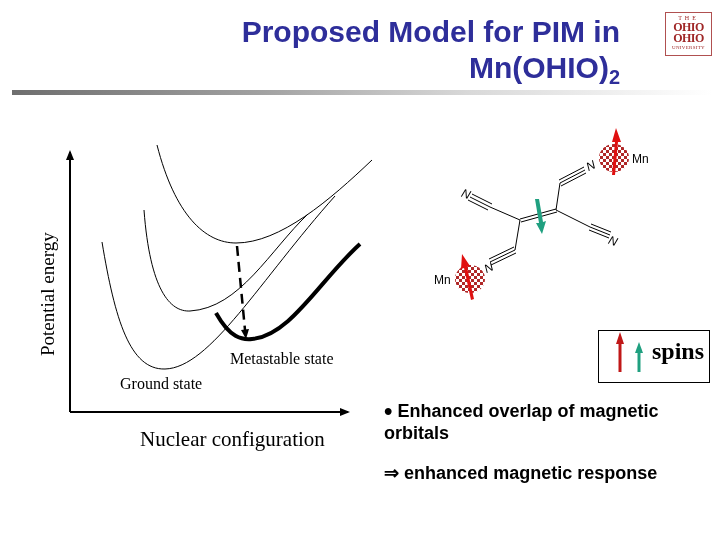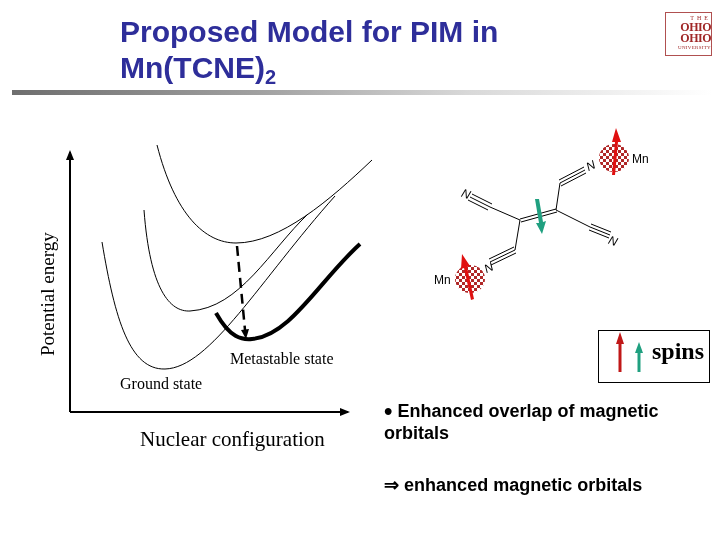--- a/index.html
+++ b/index.html
@@ -1,29 +1,29 @@
 <!DOCTYPE html>
 <html><head>
   <meta charset="utf-8">
   <style>
     html, body { margin:0; padding:0; background:#ffffff; }
     body { width:720px; height:540px; position:relative; overflow:hidden; }
     .title {
-      position:absolute; left:120px; top:14px; width:500px; text-align:left;
+      position:absolute; left:120px; top:14px; width:500px; text-align:right;
       font-family:"Liberation Sans", sans-serif; font-weight:bold; font-size:30px;
       color:#2e2e9a; line-height:36px;
     }
     .title sub { font-size:20px; vertical-align:-6px; line-height:0; }
     .title-rule {
       position:absolute; left:12px; top:90px; width:700px; height:5px;
       background:linear-gradient(to right,#6e6e6e 0%,#a0a0a0 35%,#d8d8d8 65%,#ffffff 100%);
     }
     .logo {
       position:absolute; left:665px; top:12px; width:45px; height:42px;
-      border:1px solid #b05050; background:#fff; text-align:right;
+      border:1px solid #b05050; background:#fff; text-align:center;
       font-family:"Liberation Serif", serif; color:#a02828;
     }
     .logo .the { font-size:6px; letter-spacing:3px; margin-top:2px; line-height:7px; }
     .logo .big { font-size:12px; line-height:11px; font-weight:bold; letter-spacing:-0.5px; }
     .logo .uni { font-size:5px; line-height:7px; letter-spacing:0.3px; }
     svg.diagram { position:absolute; left:0; top:0; }
     .lbl-serif { font-family:"Liberation Serif", serif; fill:#000; }
     .lbl-sans { font-family:"Liberation Sans", sans-serif; fill:#000; }
     .legend-box {
       position:absolute; left:598px; top:330px; width:112px; height:53px;
@@ -32,29 +32,29 @@
     .legend-text {
       position:absolute; left:652px; top:338px;
       font-family:"Liberation Serif", serif; font-weight:bold; font-size:24px; color:#000;
     }
     .bullets {
       position:absolute; left:384px; top:400px; width:330px;
       font-family:"Liberation Sans", sans-serif; font-weight:bold; font-size:18px; color:#000;
       line-height:22px;
     }
     .bullets .item { margin-bottom:18px; }
-    .bullets .item.first { margin-bottom:30px; }
+    .bullets .item.first { margin-bottom:18px; }
     .bullets .dot { font-size:24px; vertical-align:-2px; }
   </style>
 </head>
 <body>
 
 <div class="title">
   <div>Proposed Model for PIM in</div>
-  <div><span>Mn(TCNE)</span><sub>2</sub></div>
+  <div><span>Mn(OHIO)</span><sub>2</sub></div>
 </div>
 <div class="title-rule"></div>
 
 <div class="logo">
   <div class="the">THE</div>
   <div class="big">OHIO</div>
   <div class="big">OHIO</div>
   <div class="uni">UNIVERSITY</div>
 </div>
 
@@ -145,15 +145,15 @@
 <div class="legend-box"></div>
 <div class="legend-text">spins</div>
 
 <div class="bullets">
   <div class="item first">
     <span class="dot">•</span>
     <span>Enhanced overlap of magnetic orbitals</span>
   </div>
   <div class="item">
     <span>⇒</span>
-    <span>enhanced magnetic orbitals</span>
+    <span>enhanced magnetic response</span>
   </div>
 </div>
 
 </body></html>

